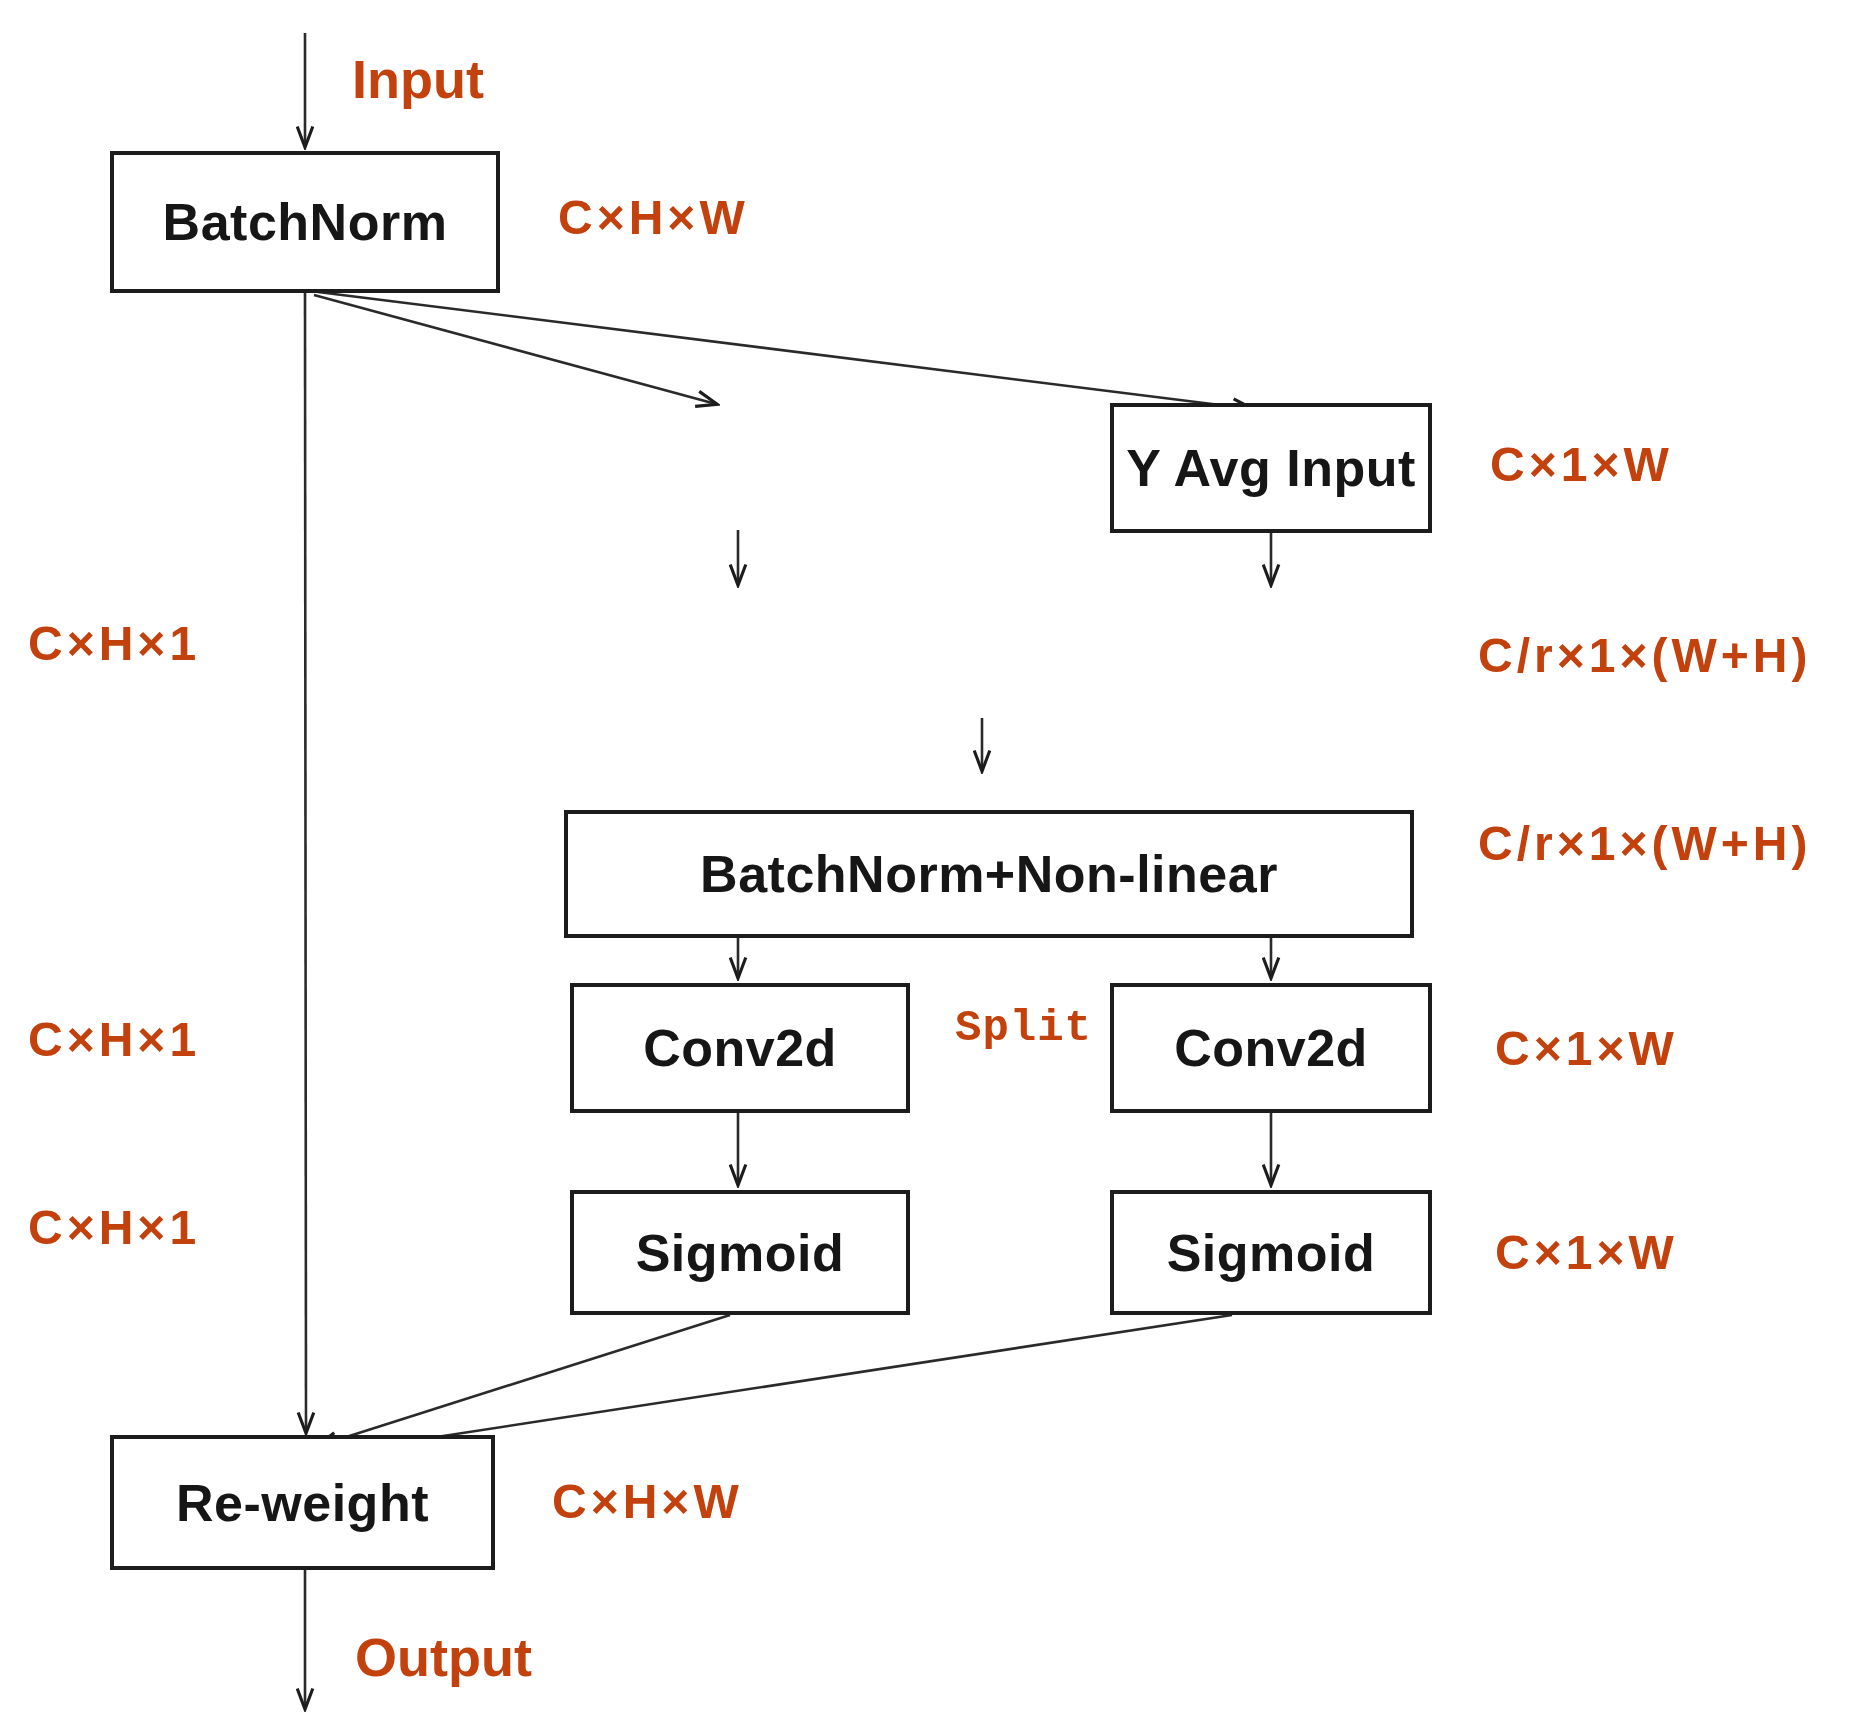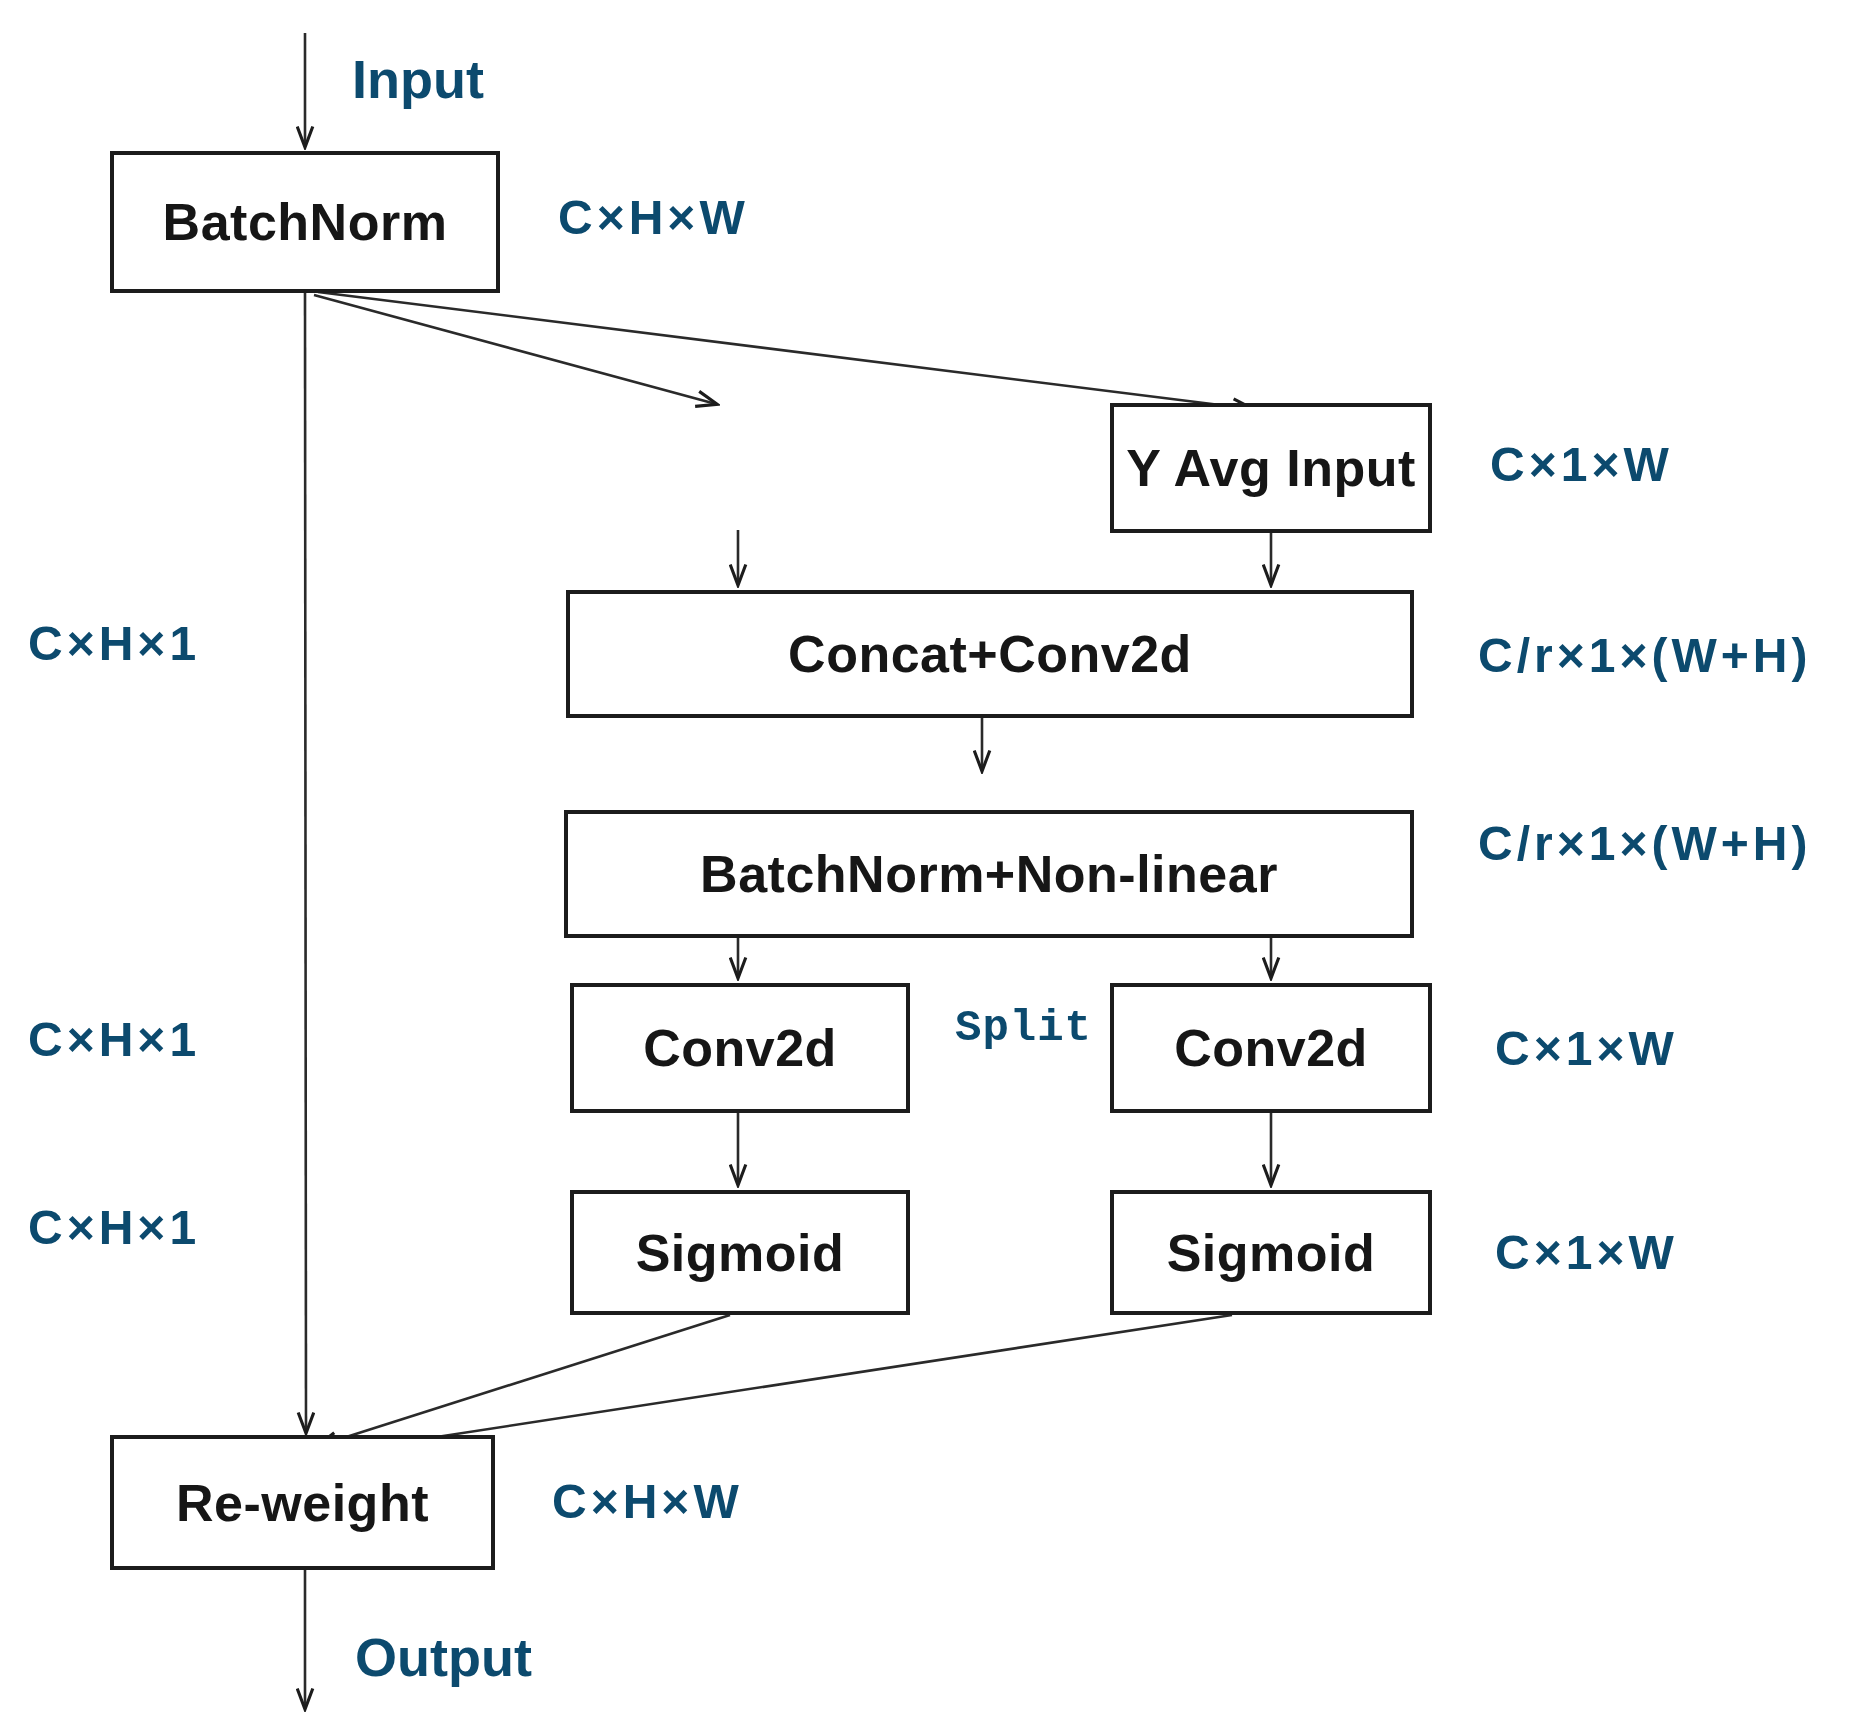--- a/index.html
+++ b/index.html
@@ -18,21 +18,21 @@
     border:4px solid #1c1c1c;
     box-sizing:border-box;
     display:flex;align-items:center;justify-content:center;
     font-size:52px;font-weight:700;
     letter-spacing:0.5px;
     white-space:nowrap;
   }
   .lbl{
     position:absolute;
     font-size:48px;font-weight:700;
-    white-space:nowrap;color:#0c4a6e;text-align:right;
+    white-space:nowrap;color:#c2410c;text-align:right;
   }
   .dim{
     letter-spacing:4px;
     font-weight:700;
   }
   .io{
     font-size:54px;font-weight:700;
   }
   .split{
     font-size:44px;font-weight:600;letter-spacing:1px;font-family:Liberation Mono, monospace;
@@ -78,21 +78,20 @@
 
   <div class="lbl io" style="left:352px;top:48px;">Input</div>
   <div class="lbl io" style="left:355px;top:1626px;">Output</div>
   <div class="lbl split" style="left:955px;top:1003px;">Split</div>
 
   <div class="node" style="left:110px;top:151px;width:390px;height:142px;">BatchNorm</div>
 
 
   <div class="node" style="left:1110px;top:403px;width:322px;height:130px;">Y Avg Input</div>
 
-  <div class="node" style="left:566px;top:590px;width:848px;height:128px;">Concat+Conv2d</div>
 
   <div class="node" style="left:564px;top:810px;width:850px;height:128px;">BatchNorm+Non-linear</div>
 
   <div class="node" style="left:570px;top:983px;width:340px;height:130px;">Conv2d</div>
 
   <div class="node" style="left:1110px;top:983px;width:322px;height:130px;">Conv2d</div>
 
   <div class="node" style="left:570px;top:1190px;width:340px;height:125px;">Sigmoid</div>
 
   <div class="node" style="left:1110px;top:1190px;width:322px;height:125px;">Sigmoid</div>

